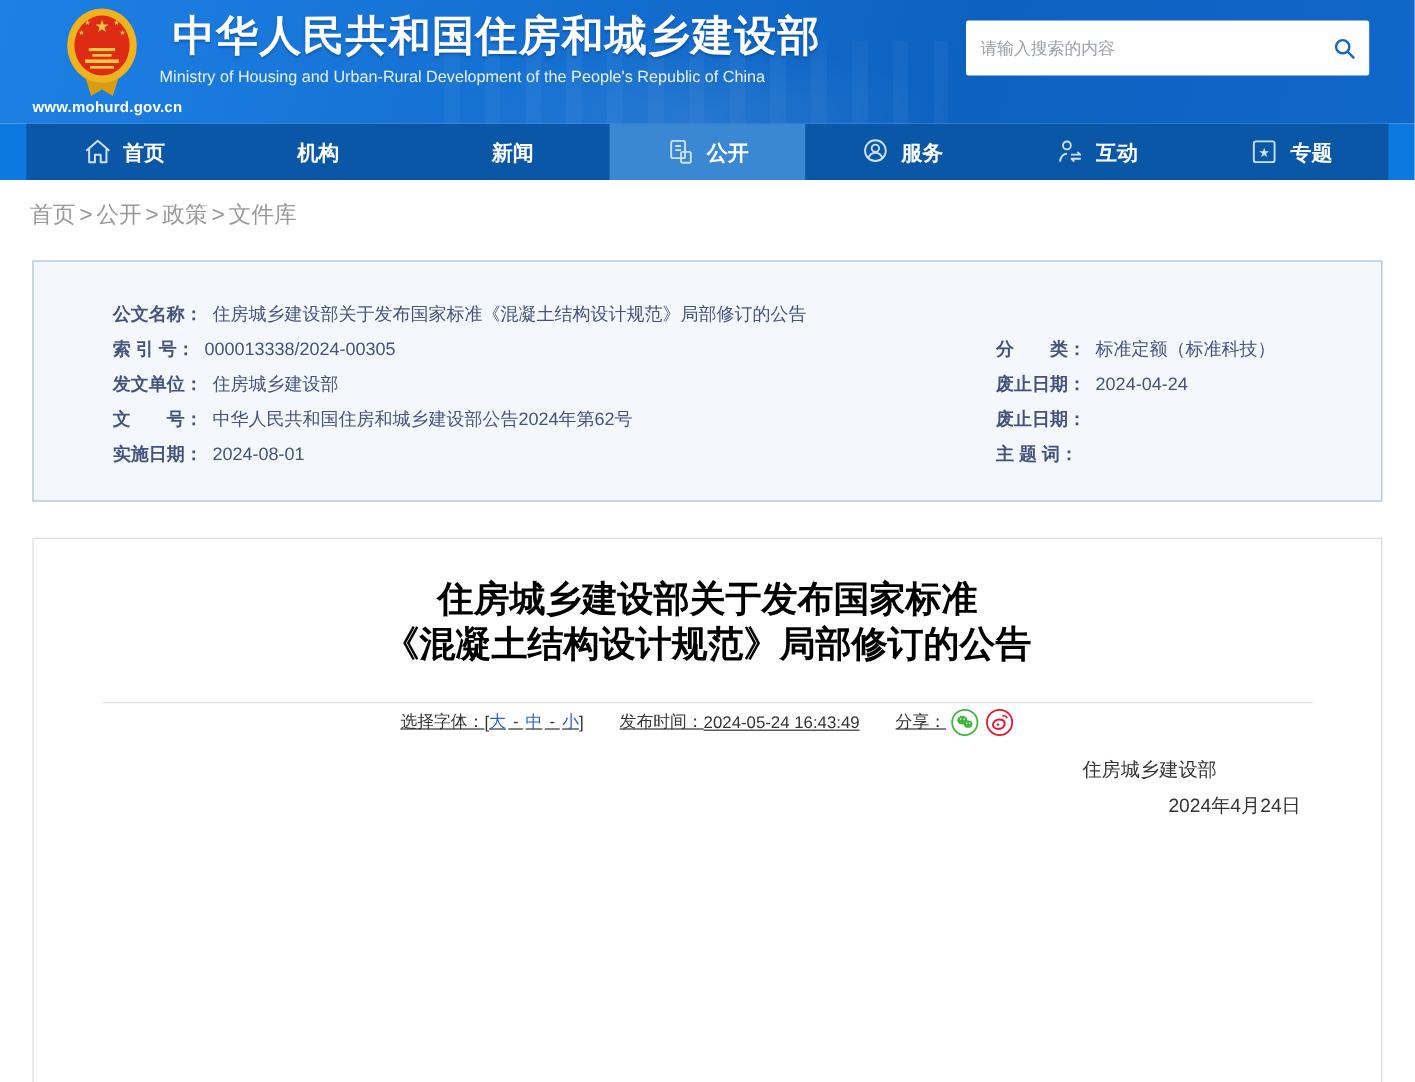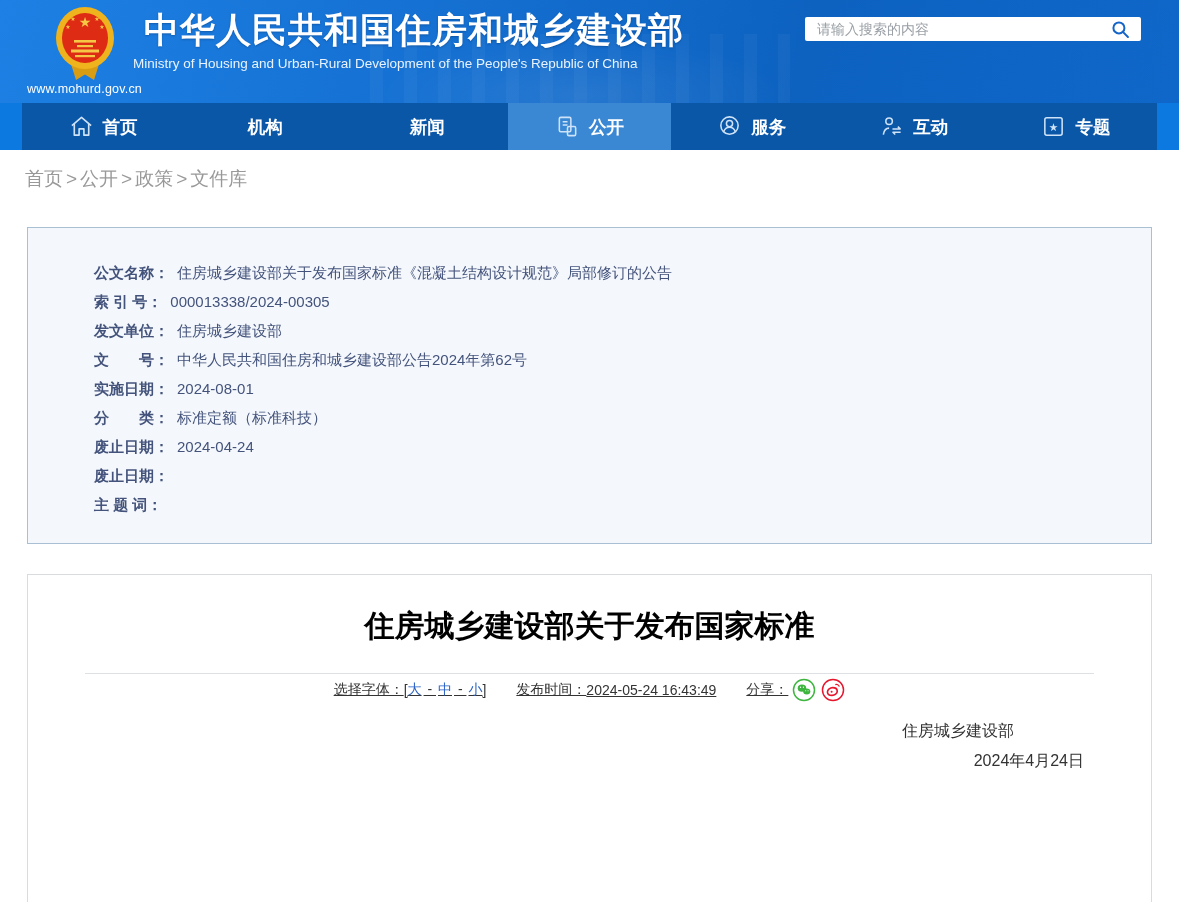--- a/index.html
+++ b/index.html
@@ -13,25 +13,25 @@
   body{width:1179px;height:902px;overflow:hidden;font-family:"Liberation Sans","DejaVu Sans",sans-serif;}
 
   
   .site-header{position:relative;height:103px;
     background:linear-gradient(105deg,var(--header-blue-light) 0%,#1571d3 35%,var(--header-blue-dark) 68%,#0f67c9 100%);}
   .header-building{position:absolute;left:370px;top:34px;width:420px;height:69px;opacity:.45;
     background:
       radial-gradient(ellipse at 50% 90%,rgba(255,255,255,.20),rgba(255,255,255,0) 70%),
       repeating-linear-gradient(90deg,rgba(255,255,255,.08) 0 13px,rgba(255,255,255,0) 13px 34px);}
   .emblem{position:absolute;left:54px;top:5px;width:62px;height:76px;}
-  .site-url{position:absolute;left:27px;top:82px;color:#fff;font-weight:normal;font-size:12.5px;letter-spacing:.2px;}
+  .site-url{position:absolute;left:27px;top:82px;color:#fff;font-weight:bold;font-size:12.5px;letter-spacing:.2px;}
   .site-title{position:absolute;left:144px;top:7px;color:#fff;font-weight:bold;font-size:35px;letter-spacing:1px;
     text-shadow:0 1px 2px rgba(0,40,90,.35);white-space:nowrap;}
   .site-subtitle{position:absolute;left:133px;top:56px;color:#e9f3fd;font-size:13.5px;white-space:nowrap;}
-  .search-box{position:absolute;left:805px;top:17px;width:336px;height:24px;background:#fff;border-radius:2px;
+  .search-box{position:absolute;left:805px;top:17px;width:336px;height:46px;background:#fff;border-radius:2px;
     display:flex;align-items:flex-start;}
   .search-box input{flex:1;height:100%;border:none;outline:none;background:transparent;padding:0 12px;
     font-size:14px;color:#333;font-family:inherit;}
   .search-box input::placeholder{color:#9aa0a6;}
   .search-btn{width:42px;height:100%;border:none;background:transparent;cursor:pointer;display:flex;
     align-items:center;justify-content:center;padding:0;}
   .search-btn svg{width:21px;height:21px;}
 
   
   .main-nav{height:47px;background:var(--nav-edge-blue);}
@@ -41,26 +41,26 @@
   .nav-item.active{background:var(--nav-active-blue);}
   .nav-icon{display:inline-flex;}
   .nav-icon svg{width:25px;height:25px;display:block;}
 
   
   .breadcrumb{padding:16px 0 18px 25px;font-size:19px;color:#999;}
   .bc-item{color:#999;cursor:pointer;}
   .bc-sep{color:#999;margin:0 3px;}
 
   
-  .doc-info{margin:17px 27px;background:var(--doc-info-bg);border:1px solid var(--doc-info-border);
+  .doc-info{margin:7px 27px;background:var(--doc-info-bg);border:1px solid var(--doc-info-border);
     padding:30px 0 24px 66px;color:var(--doc-info-text);font-size:15px;}
   .doc-row{height:29px;line-height:29px;display:flex;align-items:baseline;white-space:nowrap;}
   .doc-label{font-weight:bold;white-space:pre;}
   .doc-value{margin-left:8px;}
-  .doc-cols{display:flex;flex-direction:column;}
+  .doc-cols{display:flex;}
   .doc-col-left{width:736px;flex:none;}
   .doc-col-right{flex:1;}
 
   
   .article-box{margin:30px 27px 0;background:#fff;border:1px solid #d9dcdf;min-height:480px;
     padding:32px 57px 60px;}
   .article-title{margin:0;text-align:center;font-size:30px;line-height:38px;font-weight:bold;color:#000;}
   .article-divider{height:0;border-top:1px solid #dde1e4;margin-top:28px;}
   .article-meta{margin-top:4px;display:flex;align-items:center;justify-content:center;
     font-size:14px;color:#333;text-decoration:underline;}
@@ -216,21 +216,21 @@
           </div>
           <div class="doc-row">
             <span class="doc-label">主 题 词：</span>
             <span class="doc-value"></span>
           </div>
         </div>
     </div>
   </section>
 
   <article class="article-box">
-    <h1 class="article-title"><span>住房城乡建设部关于发布国家标准</span><br></h1>
+    <h1 class="article-title"><span>住房城乡建设部关于发布国家标准</span><br><span>《混凝土结构设计规范》局部修订的公告</span></h1>
 
     <div class="article-divider"></div>
 
     <div class="article-meta">
       <span>选择字体：</span>
         <span>[</span>
         <span id="font-options"><span class="fs-opt">大</span><span class="fs-sep"> - </span><span class="fs-opt">中</span><span class="fs-sep"> - </span><span class="fs-opt">小</span></span>
         <span>]</span>
       <span class="meta-gap"></span>
       <span>发布时间：</span>

